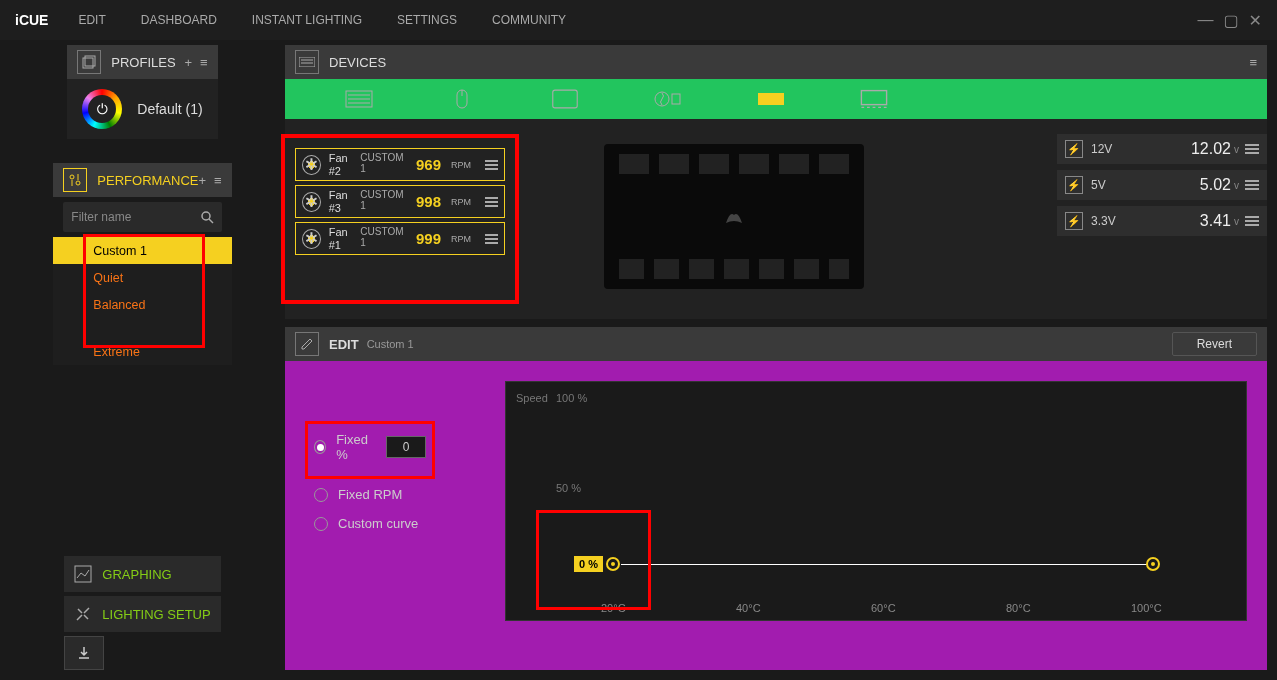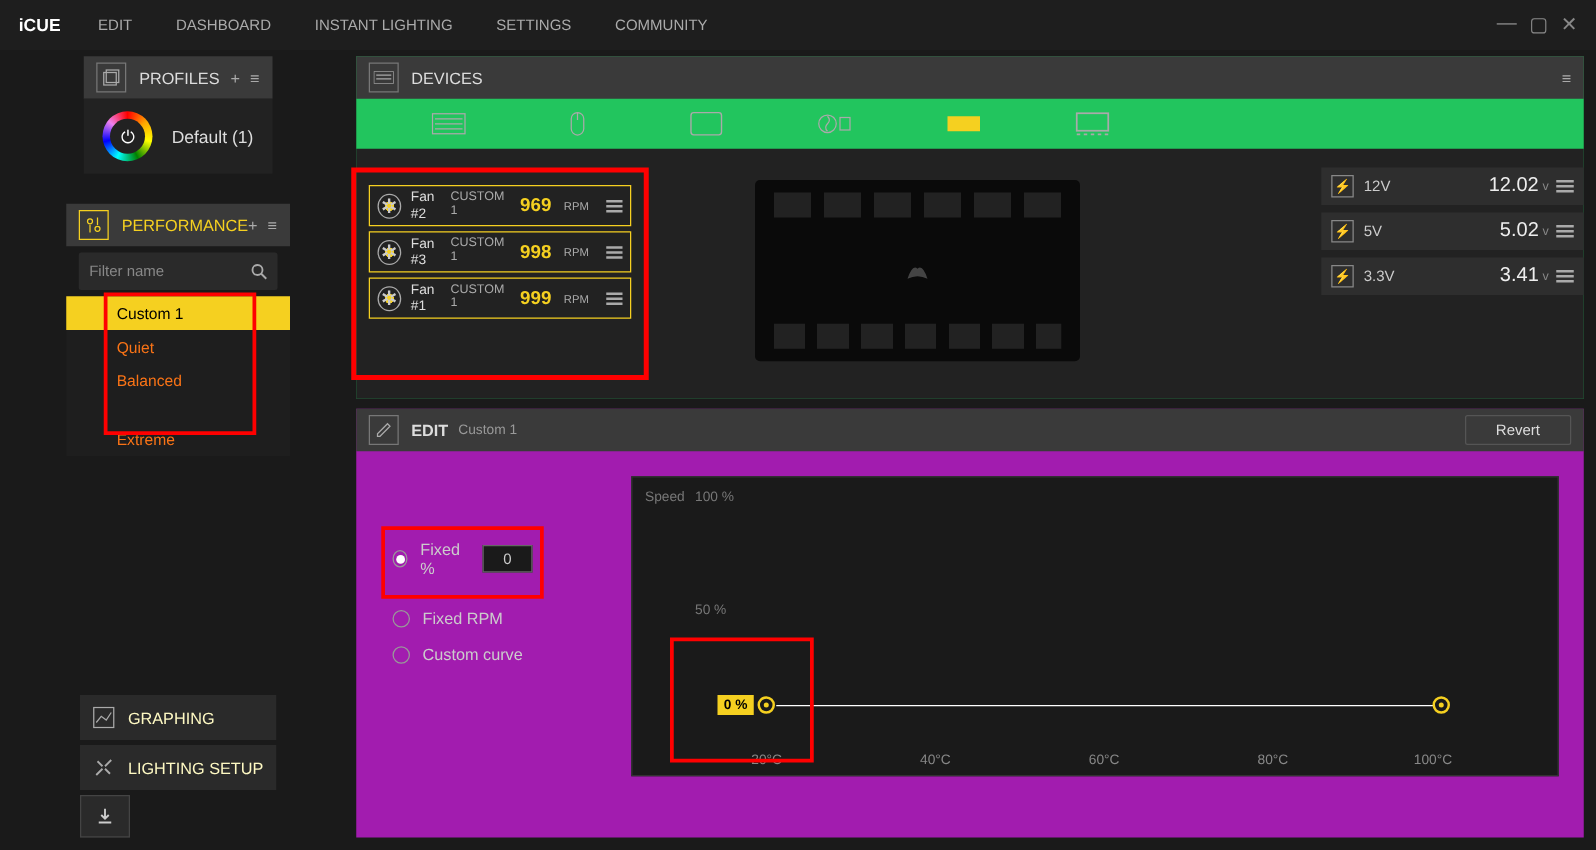--- a/index.html
+++ b/index.html
@@ -19,21 +19,21 @@
 .panel-header.yellow .icon-box { border-color: #f5d020; }
 .profile-item { height: 60px; background: #222; display: flex; align-items: center; padding: 0 15px; gap: 15px; }
 .profile-icon { width: 40px; height: 40px; border-radius: 50%; background: conic-gradient(red, orange, yellow, green, cyan, blue, violet, red); display: flex; align-items: center; justify-content: center; }
 .profile-icon-inner { width: 28px; height: 28px; border-radius: 50%; background: #222; display: flex; align-items: center; justify-content: center; color: #fff; font-size: 14px; }
 .filter-box { height: 30px; background: #2a2a2a; margin: 5px 10px; display: flex; align-items: center; padding: 0 8px; color: #888; font-size: 12px; border-radius: 2px; }
 .filter-box svg { margin-left: auto; }
 .perf-list { background: #1e1e1e; }
 .perf-item { height: 27px; display: flex; align-items: center; padding: 0 14px; font-size: 12.5px; color: #f97316; cursor: pointer; }
 .perf-item.selected { background: #f5d020; color: #000; }
 .sidebar-bottom { margin-top: auto; }
-.side-btn { height: 36px; background: #2a2a2a; display: flex; align-items: center; padding: 0 10px; font-size: 13px; color: #fef9c3; margin-bottom: 4px; cursor: pointer; gap: 10px; }
+.side-btn { height: 36px; background: #2a2a2a; display: flex; align-items: center; padding: 0 10px; font-size: 13px; color: #84cc16; margin-bottom: 4px; cursor: pointer; gap: 10px; }
 .side-btn svg { width: 18px; height: 18px; }
 .download-btn { width: 40px; height: 34px; background: #2a2a2a; display: flex; align-items: center; justify-content: center; cursor: pointer; border: 1px solid #444; }
 .content { flex: 1; display: flex; flex-direction: column; gap: 8px; }
 .devices-panel { background: #22c55e; }
 .device-icons { height: 40px; display: flex; align-items: center; justify-content: flex-start; padding-left: 60px; gap: 75px; }
 .device-icons svg { width: 28px; height: 20px; cursor: pointer; }
 .device-body { height: 200px; display: flex; padding: 15px 0px 15px 0px; position: relative; background: #222; }
 .fan-list-wrap { border: 4px solid #ff0000; padding: 10px; margin-left: -4px; }
 .fan-list { display: flex; flex-direction: column; gap: 4px; }
 .fan-row { width: 210px; height: 33px; border: 1px solid #f5d020; display: flex; align-items: center; padding: 0 6px; gap: 8px; }

